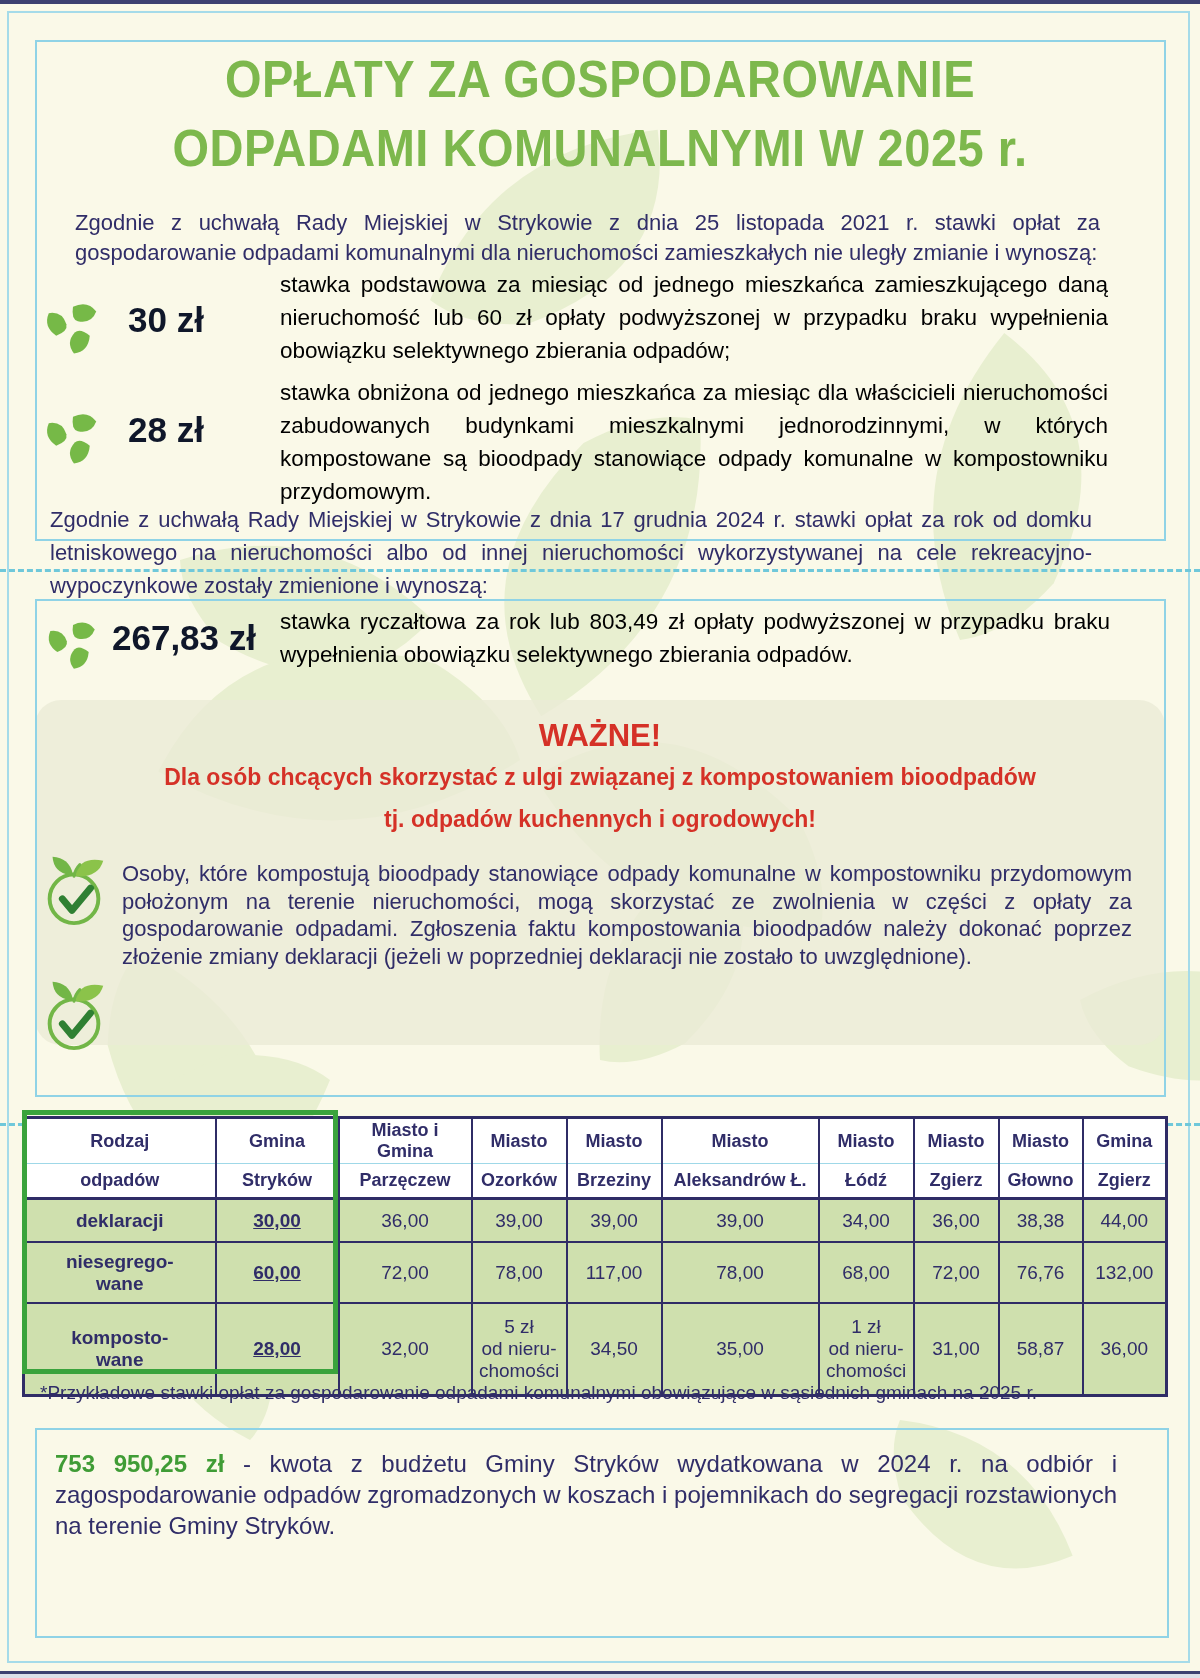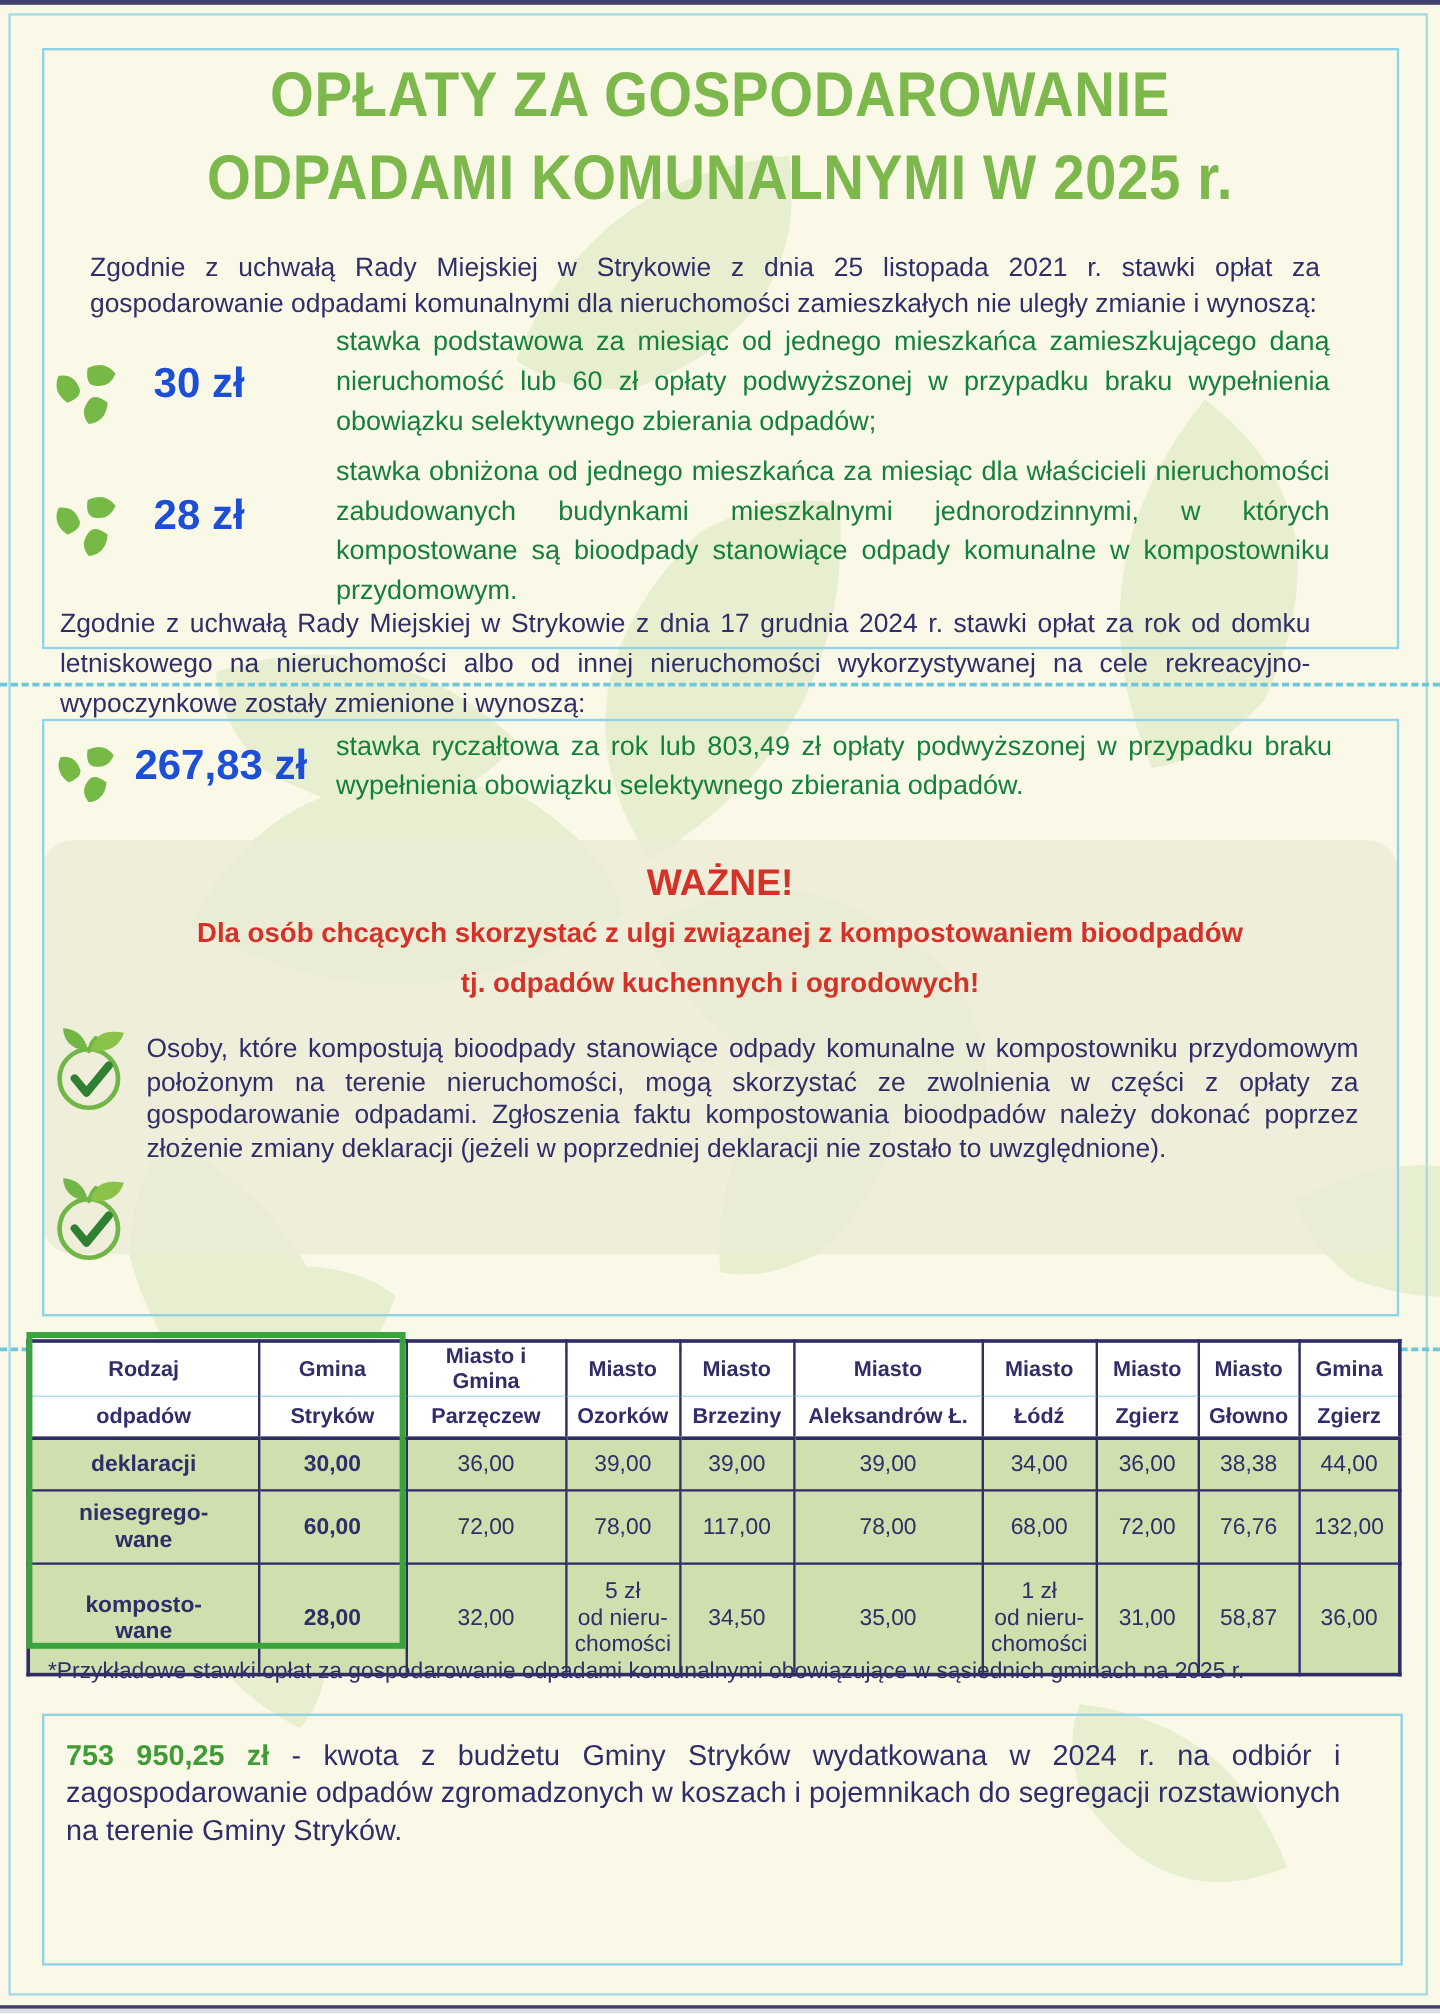--- a/index.html
+++ b/index.html
@@ -33,23 +33,23 @@
   .title{
     left:60px;top:44px;width:1080px;
     text-align:center;color:#7db84d;font-weight:700;
     font-size:47px;line-height:62px;letter-spacing:0.5px;
     transform:scaleY(1.12);transform-origin:top center;
     margin:0;z-index:3;
   }
   .para{font-size:22px;line-height:1.36;color:#302d68;z-index:3;margin:0;}
   .justify{text-align:justify;}
   .rate-amount{
-    color:#1d4ed8;font-weight:700;font-size:35px;z-index:3;white-space:nowrap;
-  }
-  .rate-desc{font-size:22.5px;line-height:1.47;color:#15803d;z-index:3;margin:0;text-align:justify;}
+    color:#0f172a;font-weight:700;font-size:35px;z-index:3;white-space:nowrap;
+  }
+  .rate-desc{font-size:22.5px;line-height:1.47;color:#000000;z-index:3;margin:0;text-align:justify;}
   .red{color:#d53127;}
   .wazne-title{left:60px;top:718px;width:1080px;text-align:center;font-size:31px;font-weight:700;z-index:3;margin:0;}
   .wazne-sub{left:60px;width:1080px;text-align:center;font-size:23px;font-weight:700;z-index:3;margin:0;}
   .bullet-text{font-size:22px;line-height:1.25;color:#302d68;z-index:3;margin:0;text-align:justify;}
   .footnote{font-size:19px;color:#302d68;z-index:3;margin:0;}
   .budget{font-size:24px;line-height:1.3;color:#302d68;z-index:3;margin:0;text-align:justify;}
   .budget .amt{color:#3f9c35;font-weight:700;}
   .tbl-wrap{left:22px;top:1116px;width:1143px;z-index:3;}
   table.rates{
     border-collapse:collapse;table-layout:fixed;width:1143px;
@@ -61,21 +61,21 @@
     color:#302d68;padding:1px 2px;overflow:hidden;
   }
   table.rates thead th{background:#ffffff;font-size:18px;font-weight:700;}
   tr.head-top th{height:31px;border-bottom:1.5px solid #9fd8e8;}
   tr.head-bot th{height:31px;border-top:none;border-bottom:3px solid #2f2c66;}
   table.rates tbody td{
     background:#cfe0ae;font-size:19px;white-space:pre-line;line-height:1.15;
     border-top:2px solid #2f2c66;border-bottom:2px solid #2f2c66;
   }
   table.rates tbody td:first-child{font-weight:700;}
-  table.rates tbody td.strykow{font-weight:700;}
+  table.rates tbody td.strykow{font-weight:700;text-decoration:underline;}
   tr.r1 td{height:39px;}
   tr.r2 td{height:57px;}
   tr.r3 td{height:88px;}
   .green-box{
     left:22px;top:1110px;width:306px;height:254px;
     border:5px solid #3aa33c;z-index:5;pointer-events:none;
   }
   .icon{z-index:3;}
 </style>
 </head>

